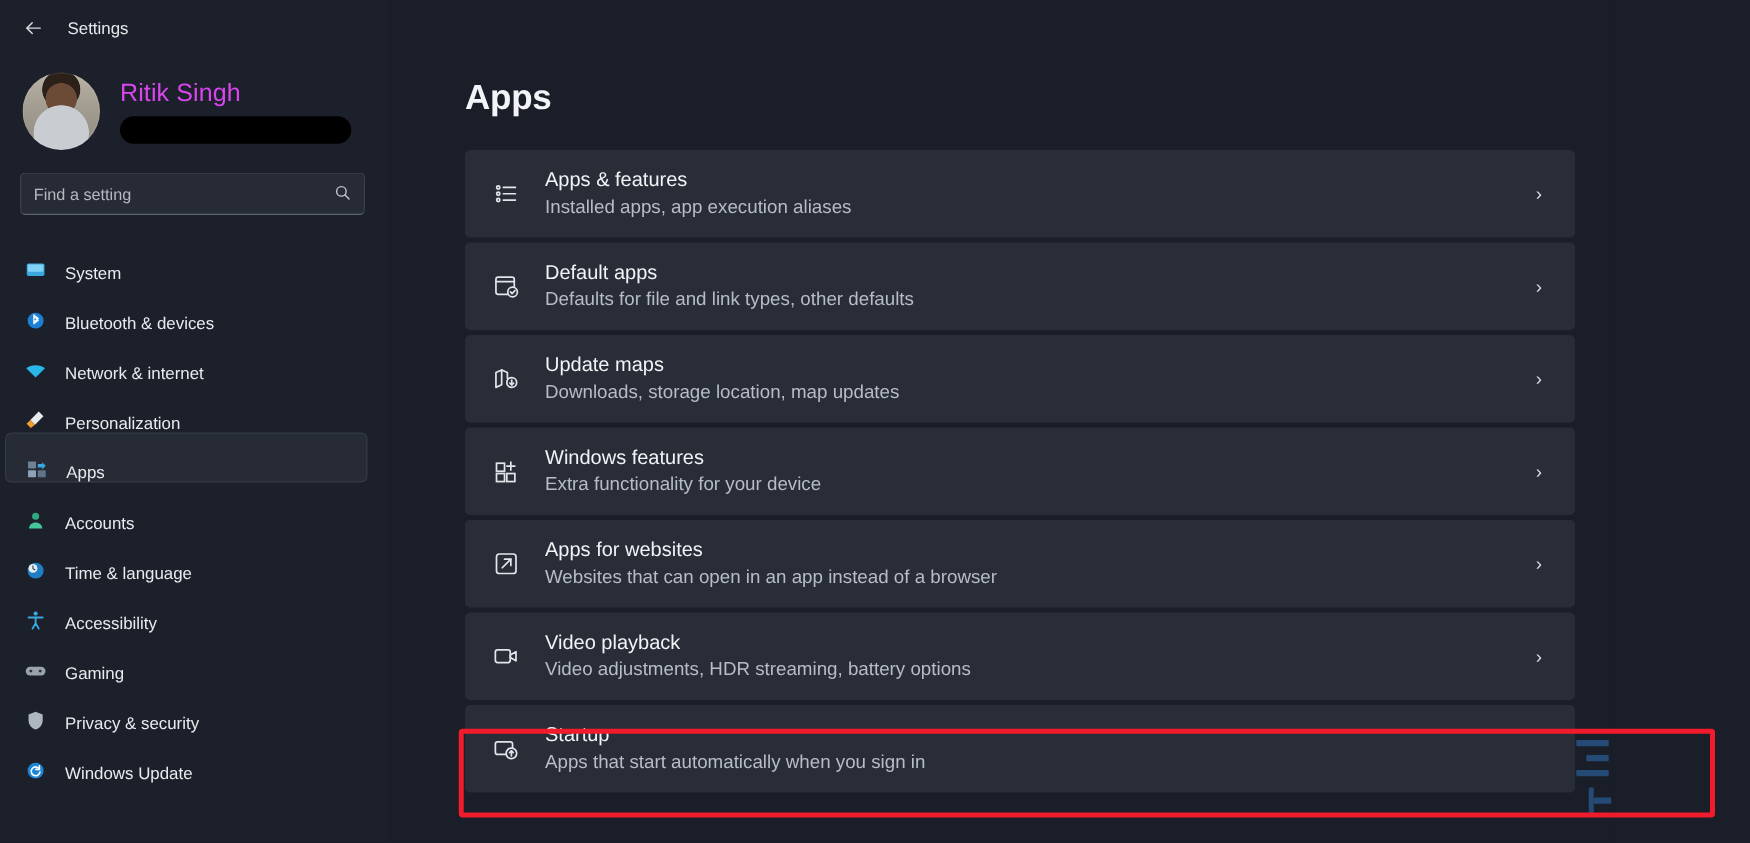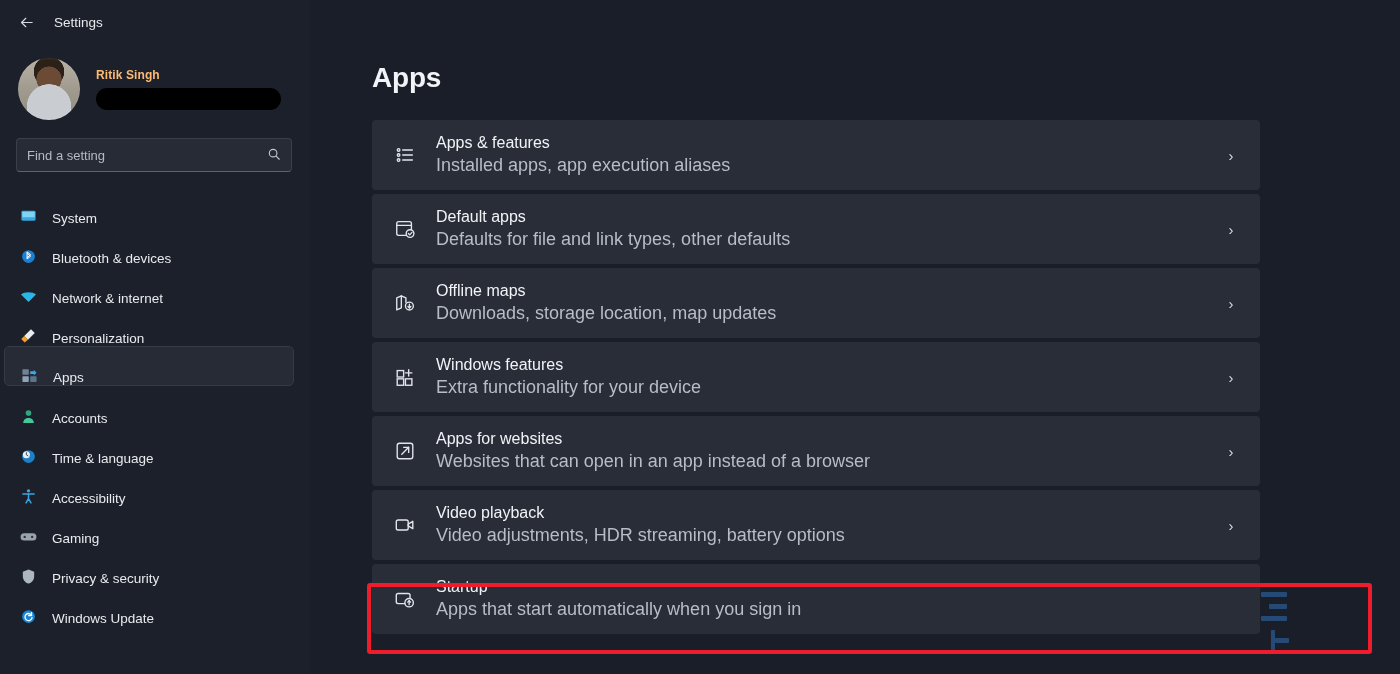--- a/index.html
+++ b/index.html
@@ -57,23 +57,23 @@
     overflow: hidden;
     background:
       radial-gradient(circle at 50% 78%, #c9cdd2 0 38%, rgba(201,205,210,0) 39%),
       radial-gradient(circle at 50% 34%, #6b4a36 0 24%, rgba(107,74,54,0) 25%),
       radial-gradient(circle at 50% 22%, #2b2119 0 26%, rgba(43,33,25,0) 27%),
       linear-gradient(180deg, #b9b2a6 0%, #a39c91 45%, #8f8a80 100%);
     box-shadow: inset 0 0 0 1px rgba(255,255,255,0.08);
   }
   .profile-text { display: flex; flex-direction: column; gap: 6px; }
   .profile-name {
-    font-size: 12px;
-    font-weight: bold;
-    color: #fdba74;
+    font-size: 20px;
+    font-weight: normal;
+    color: #d946ef;
     letter-spacing: 0.1px;
   }
   .profile-email-redacted {
     width: 185px; height: 22px;
     background: #000000;
     border-radius: 11px;
   }
 
   .search-wrap { padding: 8px 18px 10px 16px; }
   .search-box {
@@ -160,21 +160,21 @@
     gap: 18px;
   }
   .card-ico {
     width: 26px; height: 26px;
     flex: 0 0 26px;
     display: flex; align-items: center; justify-content: center;
     color: #e2e5ea;
   }
   .card-text { display: flex; flex-direction: column; gap: 3px; flex: 1; }
   .card-title { font-size: 16px; color: #f1f3f6; }
-  .card-sub { font-size: 18px; color: #b7bcc6; }
+  .card-sub { font-size: 15px; color: #b7bcc6; }
   .chev {
     color: #d9dce2;
     font-size: 15px;
     width: 22px;
     display: flex; align-items: center; justify-content: center;
   }
 
   
   .highlight-box {
     position: absolute;
@@ -398,21 +398,21 @@
         <span class="card-ico">
           <svg width="22" height="22" viewBox="0 0 24 24" fill="none" stroke="#e2e5ea" stroke-width="1.5" stroke-linecap="round" stroke-linejoin="round">
             <path d="M3 6.5l5-2.2v13l-5 2.2z"></path>
               <path d="M8 4.3l5 2.2v5"></path>
             <circle cx="16.8" cy="15.3" r="4.3" fill="#282d38"></circle>
             <line x1="16.8" y1="13.2" x2="16.8" y2="17.2"></line>
               <polyline points="15.2 15.8 16.8 17.4 18.4 15.8"></polyline>
           </svg>
         </span>
         <span class="card-text">
-          <span class="card-title">Offline maps</span>
+          <span class="card-title">Update maps</span>
           <span class="card-sub">Downloads, storage location, map updates</span>
         </span>
         <span class="chev">›</span>
       </div>
 
       <div class="card">
         <span class="card-ico">
           <svg width="22" height="22" viewBox="0 0 24 24" fill="none" stroke="#e2e5ea" stroke-width="1.5" stroke-linecap="round">
             <rect x="3.5" y="5" width="7" height="7"></rect>
               <rect x="3.5" y="14" width="7" height="7"></rect>

